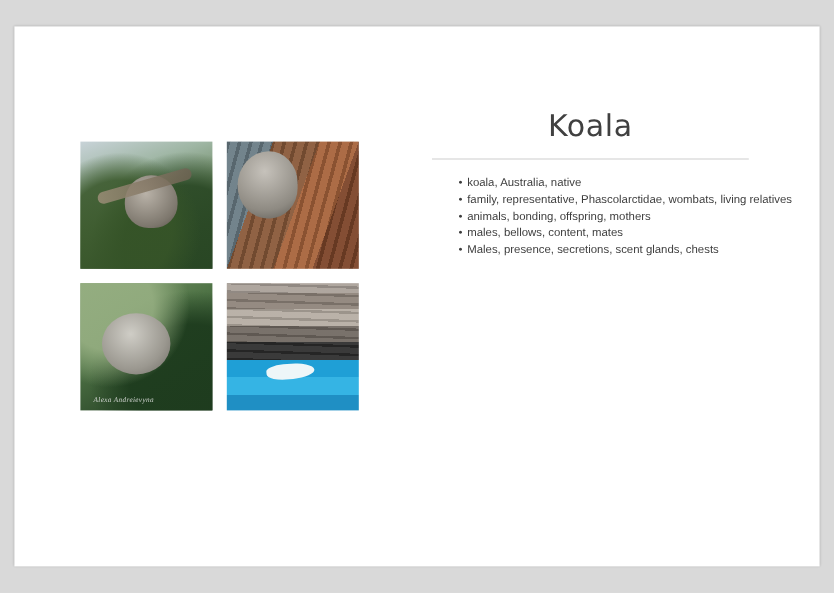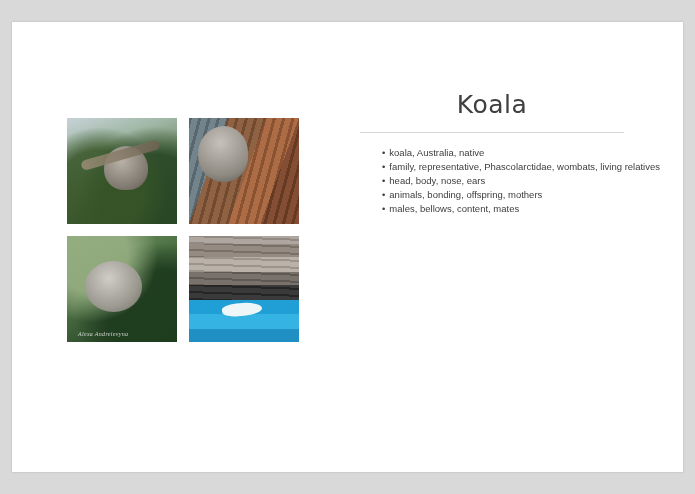--- a/index.html
+++ b/index.html
@@ -216,19 +216,19 @@
         <div class="p4-white"></div>
       </div>
     </div>
 
     <div id="title">Koala</div>
     <div id="title-rule"></div>
 
     <div id="bullets">
       <div class="bullet"><span class="dot">•</span><span>koala, Australia, native</span></div>
       <div class="bullet"><span class="dot">•</span><span>family, representative, Phascolarctidae, wombats, living relatives</span></div>
-      <div class="bullet"><span class="dot">•</span><span>head, body, nose, ears</span></div>
       <div class="bullet"><span class="dot">•</span><span>animals, bonding, offspring, mothers</span></div>
       <div class="bullet"><span class="dot">•</span><span>males, bellows, content, mates</span></div>
+      <div class="bullet"><span class="dot">•</span><span>Males, presence, secretions, scent glands, chests</span></div>
     </div>
 
   </div>
 </div>
 
 </body></html>

